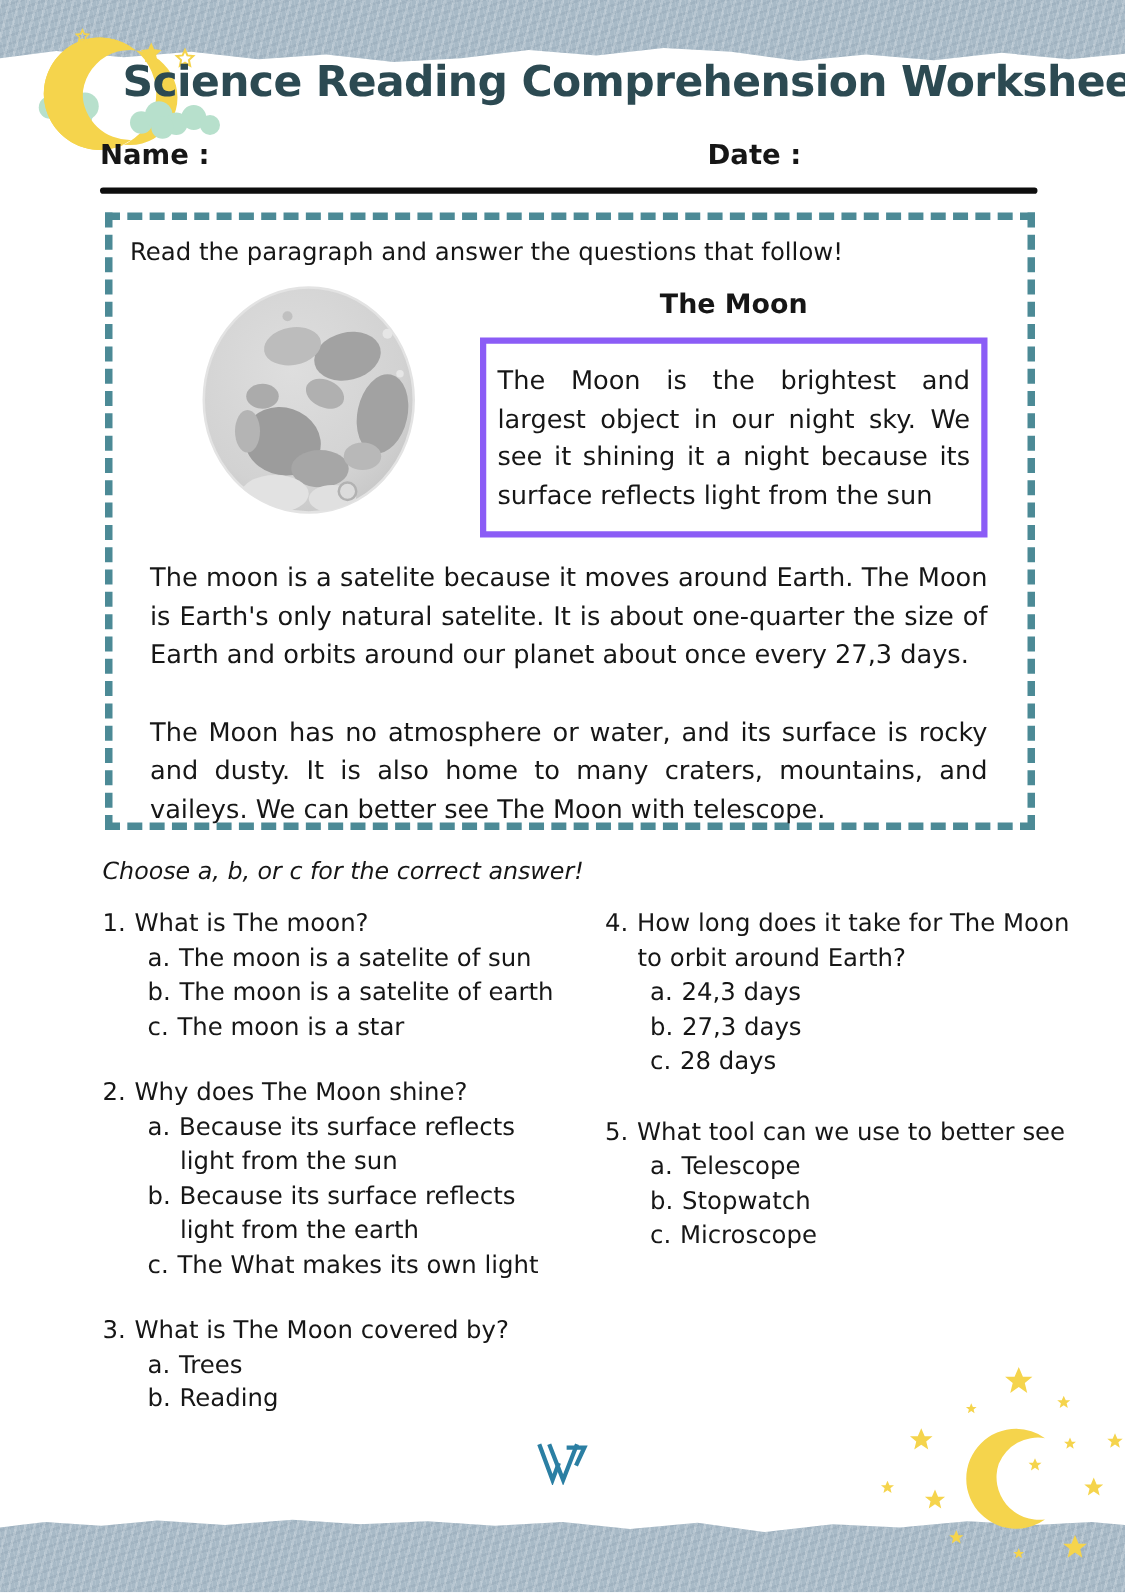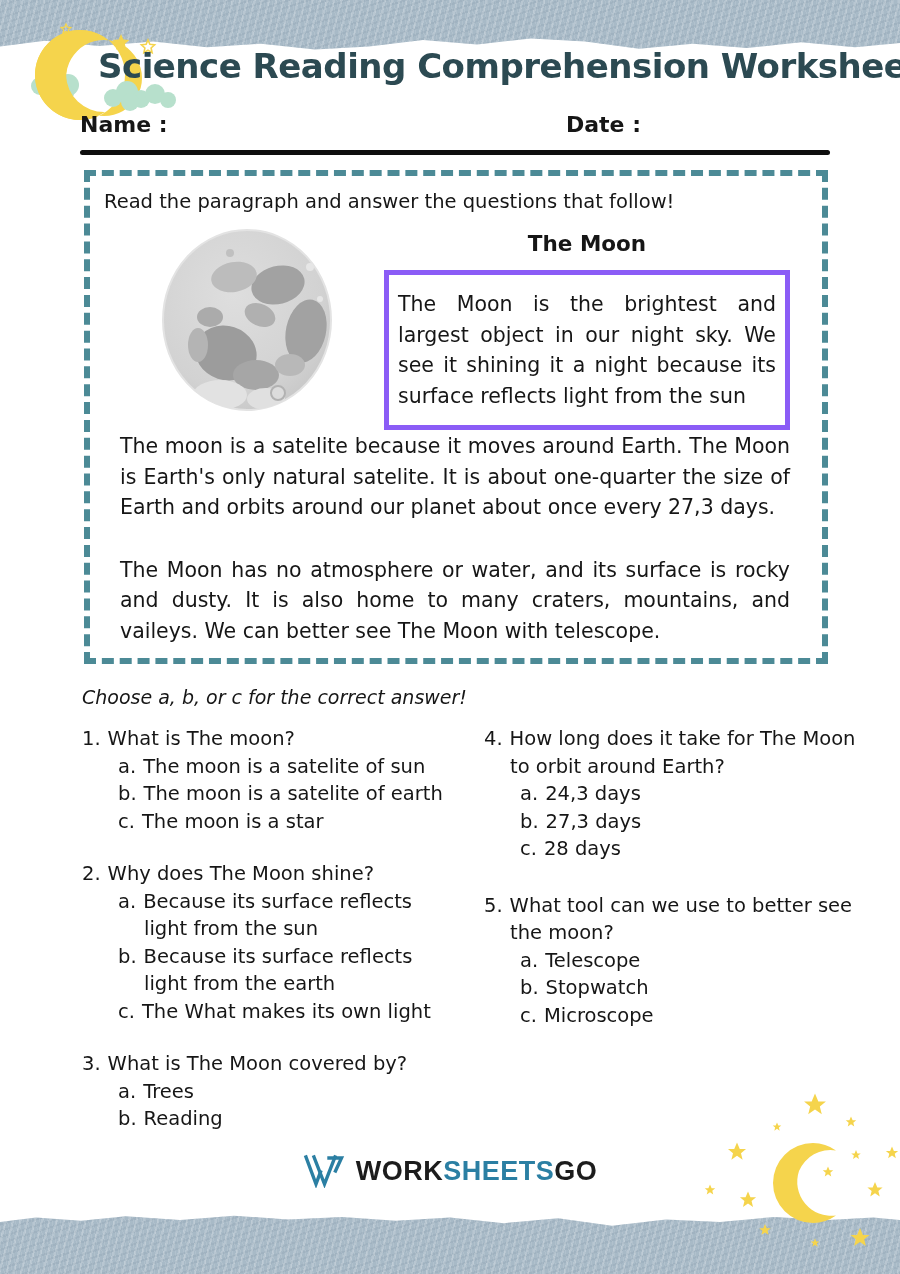--- a/index.html
+++ b/index.html
@@ -52,21 +52,21 @@
   .passage-instruction { font-size:19.5px; margin-top:4px; }
   .passage-top { display:flex; margin-top:14px; }
   .moon-figure { flex:none; margin-left:56px; width:174px; height:186px; }
   .passage-right { margin-left:50px; width:406px; }
   .passage-title { text-align:center; font-weight:bold; font-size:21.5px; margin:4px 0 14px 0; }
   .intro-box {
     border:5px solid #8b5cf6; padding:14px 9px;
     font-size:20.5px; line-height:30.5px; text-align:justify; text-align-last:left;
   }
   .para { font-size:20.5px; line-height:30.5px; text-align:justify; text-align-last:left; margin:0 14px 0 16px; }
-  .para-2 { margin-top:1px; }
+  .para-2 { margin-top:17px; }
   .para-3 { margin-top:32px; }
 
   
   .quiz { position:absolute; left:82px; top:686px; width:800px; z-index:2; }
   .quiz-instruction { font-style:italic; font-size:19px; margin-bottom:17px; }
   .columns { display:flex; }
   .col-left { width:402px; flex:none; }
   .col-right { width:398px; flex:none; }
   .question { margin-bottom:25px; font-size:19.5px; line-height:27.5px; }
   .q-line { }
@@ -245,21 +245,20 @@
                 <div class="opt-line"><span class="opt-letter">b.</span><span>27,3 days</span></div>
               </div>
             <div class="option">
                 <div class="opt-line"><span class="opt-letter">c.</span><span>28 days</span></div>
               </div>
           </div>
         </div>
 
         <div class="question" style="margin-top:29px;">
           <div class="q-line"><span class="q-number">5.</span><span>What tool can we use to better see</span></div>
-          <div class="q-line2">the moon?</div>
           <div class="options">
             <div class="option">
                 <div class="opt-line"><span class="opt-letter">a.</span><span>Telescope</span></div>
               </div>
             <div class="option">
                 <div class="opt-line"><span class="opt-letter">b.</span><span>Stopwatch</span></div>
               </div>
             <div class="option">
                 <div class="opt-line"><span class="opt-letter">c.</span><span>Microscope</span></div>
               </div>
@@ -271,21 +270,20 @@
   </div>
 
   <div class="footer-logo">
     <svg class="logo-mark" viewBox="0 0 42 34">
       <g stroke="#2b7fa3" stroke-width="3.4" fill="none" stroke-linecap="square">
         <path d="M3 3 L13 30 L17.5 18"></path>
         <path d="M11 3 L21.5 30 L32 3"></path>
         <path d="M26 4 L38.5 4 L32.5 17"></path>
       </g>
     </svg>
-    <div class="logo-text"><span class="logo-work">WORK</span><span class="logo-sheets">SHEETS</span><span class="logo-go">GO</span></div>
   </div>
 
   <div class="band band-bottom"></div>
 
   <div class="bottom-illo">
     <svg width="200" height="200" viewBox="0 0 200 200">
       <defs>
         <path id="st" d="M0,-10 L2.9,-3.1 L9.5,-3.1 L4.2,1.2 L5.9,8.1 L0,4 L-5.9,8.1 L-4.2,1.2 L-9.5,-3.1 L-2.9,-3.1 Z"></path>
       </defs>
 

